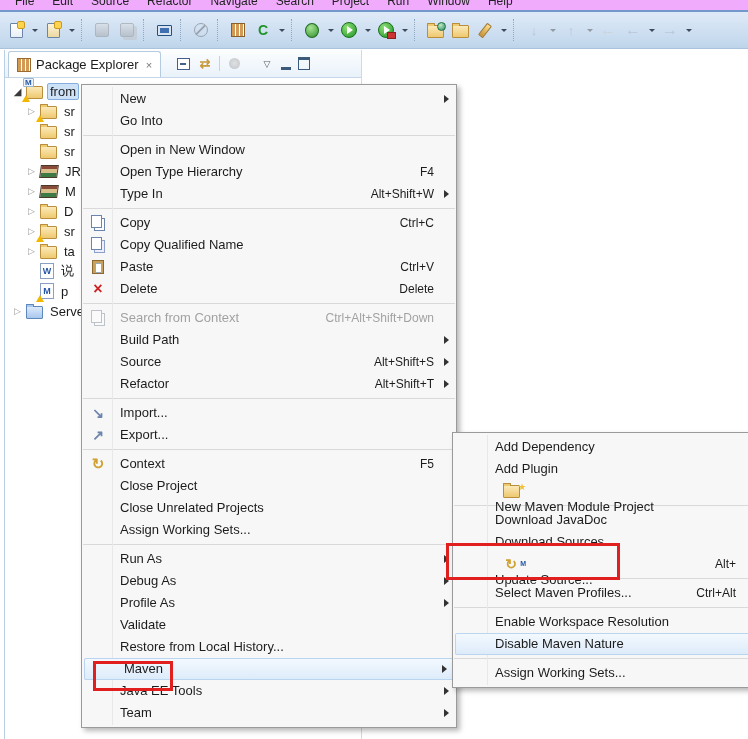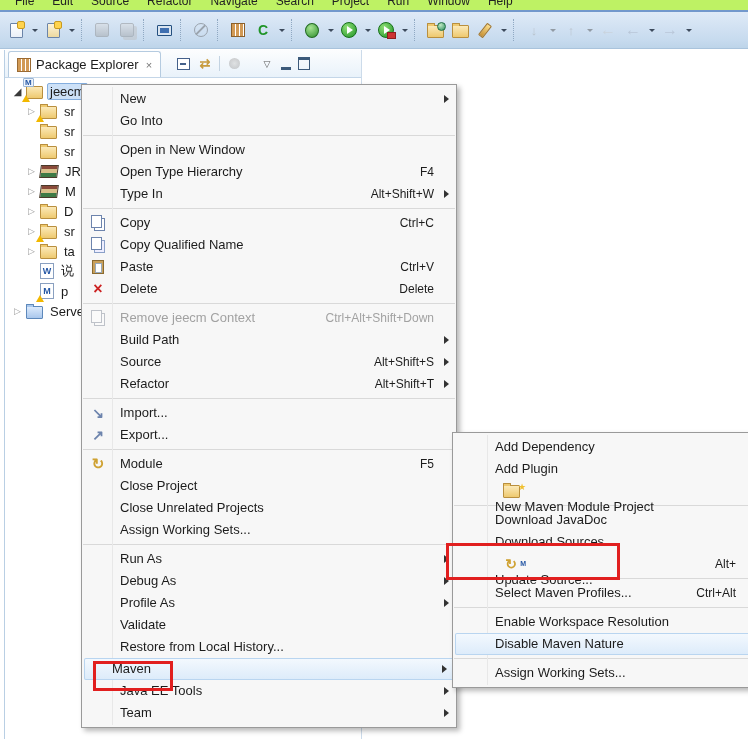--- a/index.html
+++ b/index.html
@@ -1,20 +1,20 @@
 <!DOCTYPE html>
 <html><head>
 <meta charset="utf-8">
 <style>
   html,body{margin:0;padding:0}
   body{width:748px;height:739px;position:relative;overflow:hidden;background:#fff;
        font-family:"Liberation Sans",sans-serif;font-size:13px;color:#1c1c1c;cursor:default}
 
   
-  .menubar{height:10px;overflow:hidden;background:#bef264;border-bottom:2px solid #7298cc}
+  .menubar{height:10px;overflow:hidden;background:#f0abfc;border-bottom:2px solid #7298cc}
   .menubar-inner{margin-top:-7px;padding-left:6px;white-space:nowrap}
   .mb{display:inline-block;padding:0 9px;font-size:12px;color:#222}
 
   
   .toolbar{height:30px;background:linear-gradient(#dfeaf7,#c6daee 80%,#bdd4e9);
            border-bottom:1px solid #a9c3dc;display:flex;align-items:center;padding:3px 4px;gap:1px}
   .tb{width:24px;height:24px;display:flex;align-items:center;justify-content:center;border-radius:3px}
   .dd{width:11px;height:24px;display:flex;align-items:center;justify-content:center}
   .dd::after{content:"";border-top:3px solid #3c4a5c;border-left:3px solid transparent;border-right:3px solid transparent}
   .tsep{width:4px;height:22px;border-left:1px dotted #8fa8c2;margin:0 3px}
@@ -88,21 +88,21 @@
   .smenu{left:452px;top:432px;width:300px;z-index:12}
   .smenu::before{left:34px}
   .mrow{position:relative;height:22px;line-height:22px;padding-left:38px;white-space:nowrap}
   .smenu .mrow{padding-left:42px}
   .mrow.dis{color:#a2a2a2}
   .mshort{position:absolute;right:22px;top:0;font-size:12px}
   .smenu .mshort{right:17px}
   .msub{position:absolute;right:7px;top:7px;width:0;height:0;border-left:5px solid #333;
         border-top:4px solid transparent;border-bottom:4px solid transparent}
   .msep{height:0;border-top:1px solid #d9d9d9;margin:3px 1px}
-  .hl{background:linear-gradient(#f4f9fe,#dcebfa);box-shadow:inset 0 0 0 1px #b9d5f0;border-radius:2px;margin:0 2px;padding-left:28px}
+  .hl{background:linear-gradient(#f4f9fe,#dcebfa);box-shadow:inset 0 0 0 1px #b9d5f0;border-radius:2px;margin:0 2px;padding-left:40px}
   .smenu .hl{padding-left:40px}
   .mi{position:absolute;left:6px;top:3px;width:20px;height:16px;display:flex;align-items:center;justify-content:center;font-size:13px}
   .ic-pages{width:9px;height:11px;background:#fff;border:1px solid #6d84ad;box-shadow:3px 3px 0 -1px #fff,3px 3px 0 #6d84ad;margin:-3px 0 0 -3px}
   .ic-clip{width:10px;height:12px;background:#c9a05a;border:1px solid #8a6a30;position:relative}
   .ic-clip::after{content:"";position:absolute;left:2px;top:2px;width:5px;height:8px;background:#fff;border:1px solid #9ab}
   .ic-del{color:#cc2222;font-weight:bold;font-size:16px}
   .ic-arr{color:#6d84ad;font-weight:bold;font-size:14px}
   .ic-ref{color:#cfa232;font-weight:bold;font-size:15px}
   .ic-upd{color:#cfa232;font-weight:bold;font-size:14px;position:relative}
   .ic-upd .mm{position:absolute;right:-5px;bottom:-3px;font-size:7px;font-weight:bold;color:#2456a4}
@@ -261,21 +261,21 @@
   </div>
 
   <div class="tree">
     <div class="trow lv0">
       <span class="tar exp">◢</span>
       <span class="ticon">
           <span class="shape-folder"></span>
           <span class="mbadge">M</span>
           <span class="warn"></span>
         </span>
-      <span class="tlabel sel">jeecm</span>
+      <span class="tlabel sel">from</span>
     </div>
     <div class="trow lv1">
       <span class="tar">▷</span>
       <span class="ticon">
           <span class="shape-folder"></span>
           <span class="warn"></span>
         </span>
       <span class="tlabel">sr</span>
     </div>
     <div class="trow lv1">
@@ -367,29 +367,29 @@
   <div class="mrow"><span class="mi">
         <span class="ic-pages" style="box-shadow:3px 3px 0 -1px #eef,3px 3px 0 #8aa0c8"></span>
       </span><span>Copy Qualified Name</span></div>
   <div class="mrow"><span class="mi">
         <span class="ic-clip"></span>
       </span><span>Paste</span><span class="mshort">Ctrl+V</span></div>
   <div class="mrow"><span class="mi ic-del">×</span><span>Delete</span><span class="mshort">Delete</span></div>
   <div class="msep"></div>
   <div class="mrow dis"><span class="mi ic-dim">
         <span class="ic-pages"></span>
-      </span><span>Remove jeecm Context</span><span class="mshort">Ctrl+Alt+Shift+Down</span></div>
+      </span><span>Search from Context</span><span class="mshort">Ctrl+Alt+Shift+Down</span></div>
   <div class="mrow"><span>Build Path</span><span class="msub"></span></div>
   <div class="mrow"><span>Source</span><span class="mshort">Alt+Shift+S</span><span class="msub"></span></div>
   <div class="mrow"><span>Refactor</span><span class="mshort">Alt+Shift+T</span><span class="msub"></span></div>
   <div class="msep"></div>
   <div class="mrow"><span class="mi ic-arr">↘</span><span>Import...</span></div>
   <div class="mrow"><span class="mi ic-arr">↗</span><span>Export...</span></div>
   <div class="msep"></div>
-  <div class="mrow"><span class="mi ic-ref">↻</span><span>Module</span><span class="mshort">F5</span></div>
+  <div class="mrow"><span class="mi ic-ref">↻</span><span>Context</span><span class="mshort">F5</span></div>
   <div class="mrow"><span>Close Project</span></div>
   <div class="mrow"><span>Close Unrelated Projects</span></div>
   <div class="mrow"><span>Assign Working Sets...</span></div>
   <div class="msep"></div>
   <div class="mrow"><span>Run As</span><span class="msub"></span></div>
   <div class="mrow"><span>Debug As</span><span class="msub"></span></div>
   <div class="mrow"><span>Profile As</span><span class="msub"></span></div>
   <div class="mrow"><span>Validate</span></div>
   <div class="mrow"><span>Restore from Local History...</span></div>
   <div class="mrow hl"><span>Maven</span><span class="msub"></span></div>

